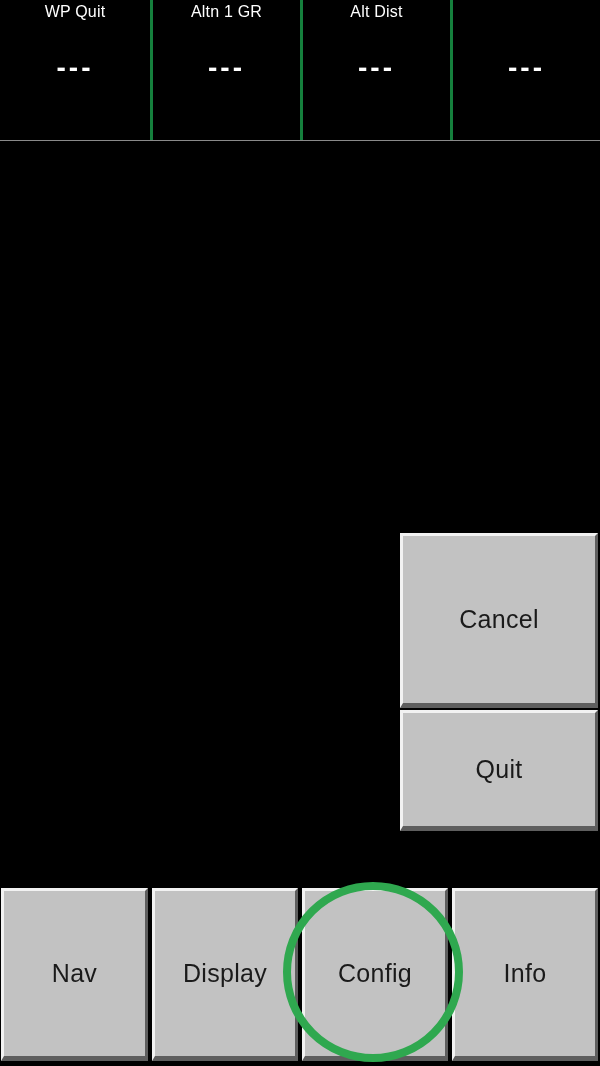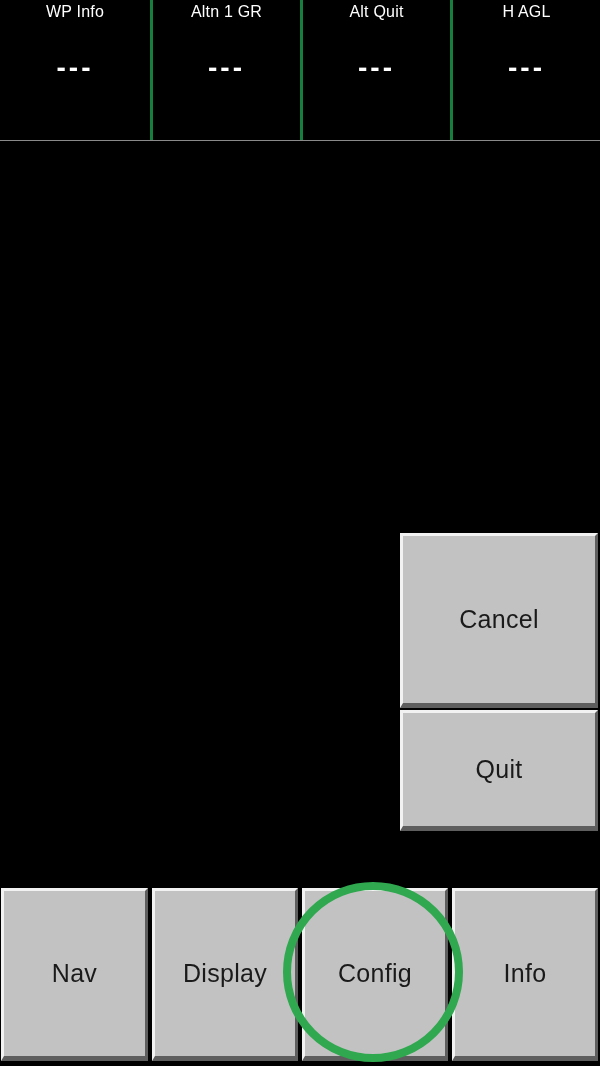--- a/index.html
+++ b/index.html
@@ -99,33 +99,32 @@
     pointer-events: none;
   }
 </style>
 </head>
 <body>
 
 <div id="screen">
 
   <div id="infobox-row">
     <div class="infobox">
-      <div class="infobox-label">WP Info</div>
+      <div class="infobox-label">WP Quit</div>
       <div class="infobox-value">---</div>
     </div>
     <div class="infobox">
       <div class="infobox-label">Altn 1 GR</div>
       <div class="infobox-value">---</div>
     </div>
     <div class="infobox">
-      <div class="infobox-label">Alt Quit</div>
+      <div class="infobox-label">Alt Dist</div>
       <div class="infobox-value">---</div>
     </div>
     <div class="infobox">
-      <div class="infobox-label">H AGL</div>
       <div class="infobox-value">---</div>
     </div>
   </div>
 
   <div id="map-area"></div>
 
   <div id="btn-cancel" class="btn3d">
     <span>Cancel</span>
   </div>
   <div id="btn-quit" class="btn3d">

